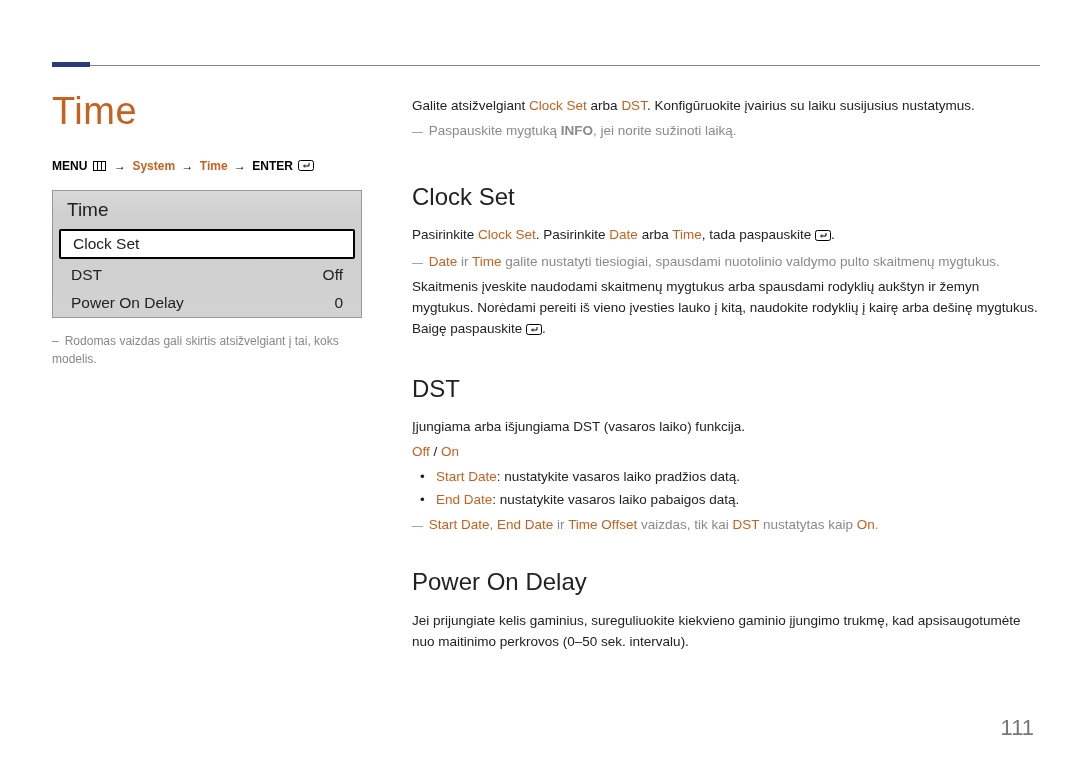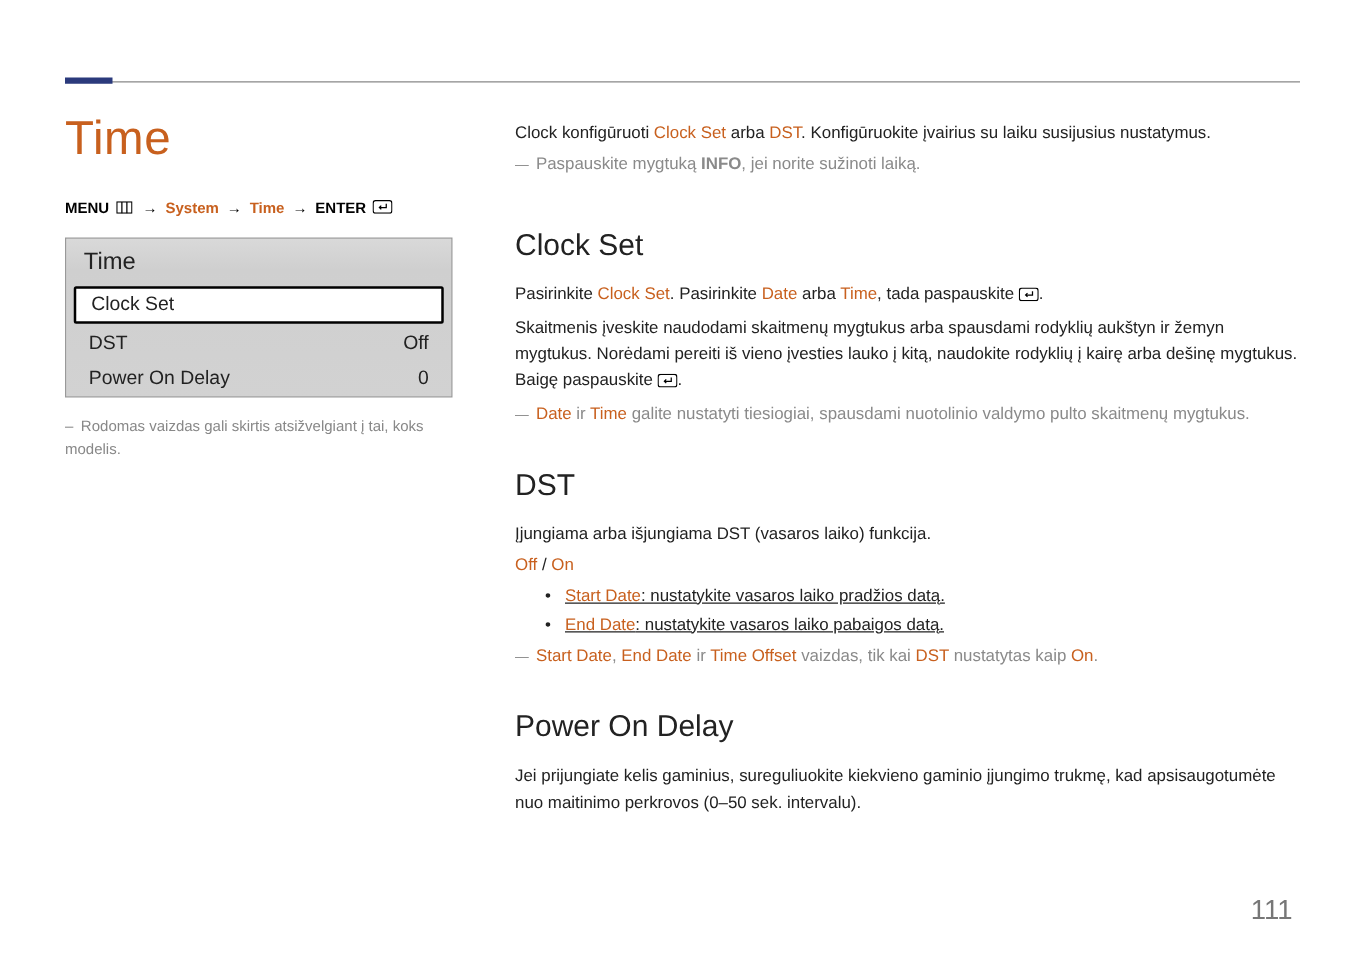--- a/index.html
+++ b/index.html
@@ -122,21 +122,21 @@
   ul.bullets {
     list-style: none;
     padding-left: 24px;
     margin: 4px 0;
   }
   ul.bullets li::before {
     content: "•";
     position: absolute;
     margin-left: -16px;
   }
-  ul.bullets li { margin: 2px 16px; position: relative; text-decoration: underline; }
+  ul.bullets li { margin: 2px 0; position: relative; }
   .page-num {
     position: absolute;
     bottom: 22px;
     right: 46px;
     font-size: 22px;
     color: #777;
   }
   .enter-icon-small { display:inline-block; vertical-align: -2px; }
 </style>
 </head>
@@ -187,41 +187,41 @@
         <span>Power On Delay</span>
         <span>0</span>
       </div>
     </div>
 
     <div class="caption dash-prefix">Rodomas vaizdas gali skirtis atsižvelgiant į tai, koks modelis.</div>
   </div>
 
   <div class="right-col">
     <p class="para">
-      <span>Clock konfigūruoti </span><span class="accent">Clock Set</span><span> arba </span><span class="accent">DST</span><span>. Konfigūruokite įvairius su laiku susijusius nustatymus.</span>
+      <span>Galite atsižvelgiant </span><span class="accent">Clock Set</span><span> arba </span><span class="accent">DST</span><span>. Konfigūruokite įvairius su laiku susijusius nustatymus.</span>
     </p>
     <p class="para note note-line">
       <span>Paspauskite mygtuką </span><span style="color:#8a8a8a;font-weight:bold">INFO</span><span>, jei norite sužinoti laiką.</span>
     </p>
 
     <div class="h2">Clock Set</div>
     <p class="para">
       <span>Pasirinkite </span><span class="accent">Clock Set</span><span>. Pasirinkite </span><span class="accent">Date</span><span> arba </span><span class="accent">Time</span><span>, tada paspauskite </span><span class="enter-icon-small"><svg width="16" height="11">
             <rect x="0.5" y="0.5" width="15" height="10" rx="2" fill="none" stroke="#000"></rect>
             <path d="M11 3 L11 6 L6 6 M7 4.5 L5.5 6 L7 7.5" fill="none" stroke="#000"></path>
           </svg></span>.
     </p>
+    <p class="para note note-line">
+      <span class="accent">Date</span><span class="note"> ir </span><span class="accent">Time</span><span class="note"> galite nustatyti tiesiogiai, spausdami nuotolinio valdymo pulto skaitmenų mygtukus.</span>
+    </p>
     <p class="para">
       <span>Skaitmenis įveskite naudodami skaitmenų mygtukus arba spausdami rodyklių aukštyn ir žemyn mygtukus. Norėdami pereiti iš vieno įvesties lauko į kitą, naudokite rodyklių į kairę arba dešinę mygtukus. Baigę paspauskite </span><span class="enter-icon-small"><svg width="16" height="11">
             <rect x="0.5" y="0.5" width="15" height="10" rx="2" fill="none" stroke="#000"></rect>
             <path d="M11 3 L11 6 L6 6 M7 4.5 L5.5 6 L7 7.5" fill="none" stroke="#000"></path>
           </svg></span>.
-    </p>
-    <p class="para note note-line">
-      <span class="accent">Date</span><span class="note"> ir </span><span class="accent">Time</span><span class="note"> galite nustatyti tiesiogiai, spausdami nuotolinio valdymo pulto skaitmenų mygtukus.</span>
     </p>
 
     <div class="h2">DST</div>
     <p class="para">Įjungiama arba išjungiama DST (vasaros laiko) funkcija.</p>
     <p class="para">
       <span class="accent">Off</span><span> / </span><span class="accent">On</span>
     </p>
     <ul class="bullets">
       <li><span class="accent">Start Date</span><span>: nustatykite vasaros laiko pradžios datą.</span></li>
       <li><span class="accent">End Date</span><span>: nustatykite vasaros laiko pabaigos datą.</span></li>

